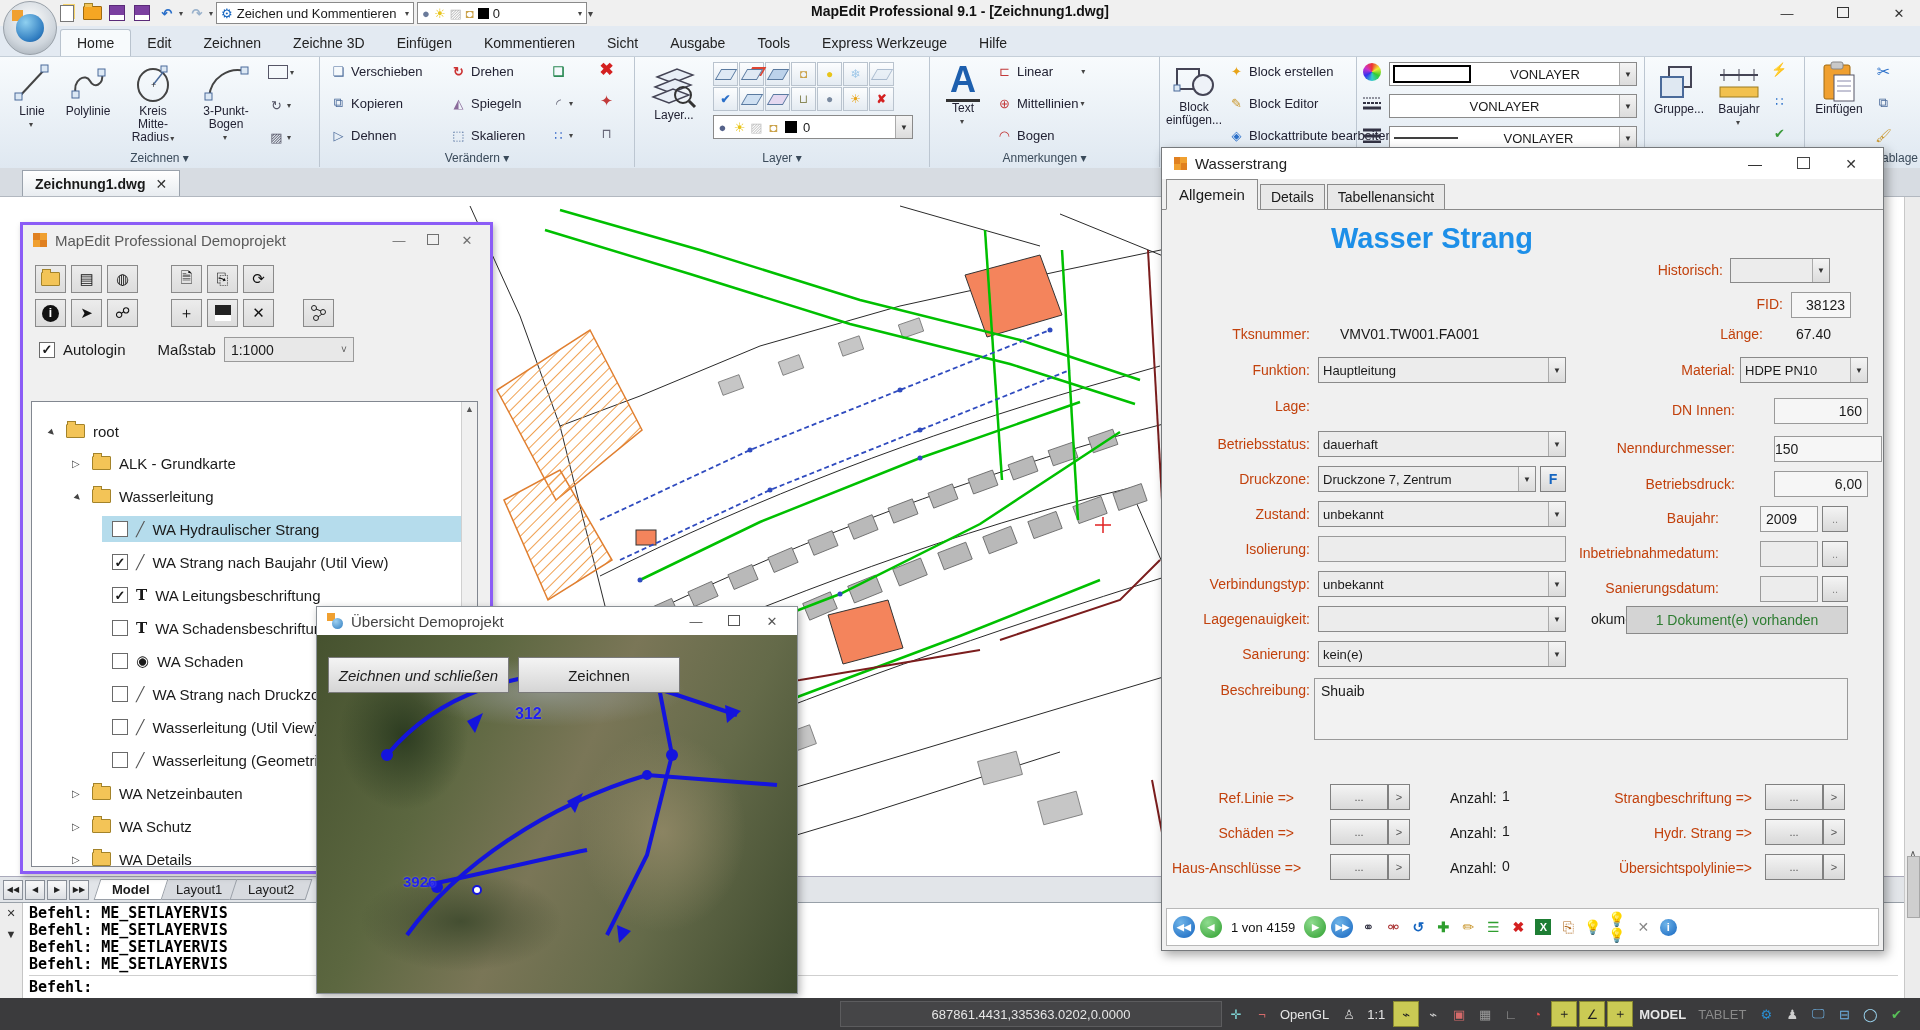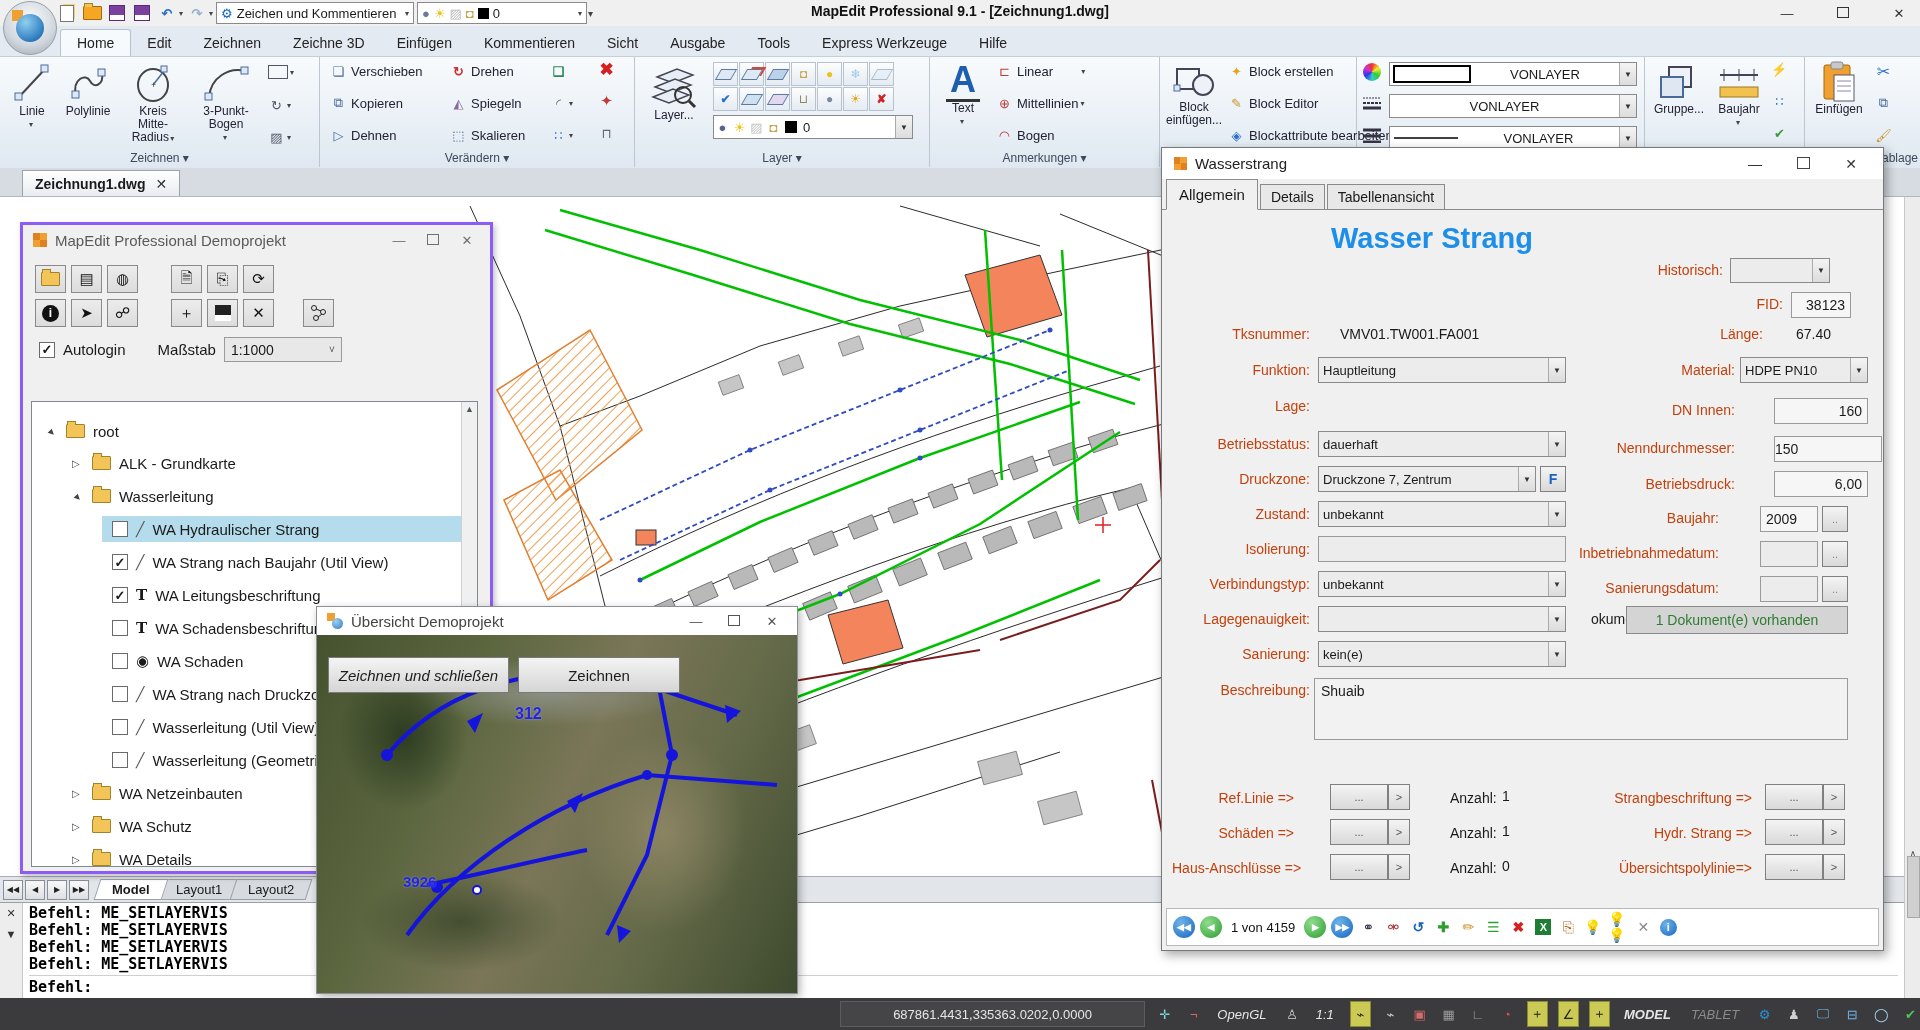--- a/index.html
+++ b/index.html
@@ -64,26 +64,26 @@
         display:flex;align-items:center;justify-content:center;font-size:8px;color:#222;}
   .ltab{padding:2px 14px;font-size:13px;border:1px solid #9aa0a8;background:#d7dadf;transform:skewX(-18deg);margin-left:-6px;}
   .ltab>span{display:inline-block;transform:skewX(18deg);}
   .ltab.active{background:#fff;font-weight:bold;z-index:3;}
   .cmdwin{left:0;top:902px;width:1904px;height:96px;background:#fff;border-top:1px solid #98a0a8;z-index:2;display:flex;}
   .cmdgutter{width:22px;background:#ededed;border-right:1px solid #c5c5c5;display:flex;flex-direction:column;
              align-items:center;padding-top:4px;gap:8px;font-size:11px;color:#333;}
   .cmdtext{flex:1;padding:2px 6px;font-family:"DejaVu Sans Mono",monospace;font-weight:bold;font-size:15px;line-height:17px;color:#000;}
   .cmdprompt{border-top:1px solid #cfcfcf;margin-top:2px;padding-top:3px;}
   
-  .statusbar{left:0;top:998px;width:1920px;height:32px;background:#3b3b3d;z-index:30;display:flex;align-items:center;color:#e6e6e6;gap:8px;}
+  .statusbar{left:0;top:998px;width:1920px;height:32px;background:#3b3b3d;z-index:30;display:flex;align-items:center;color:#e6e6e6;}
   .coords{margin-left:840px;width:380px;height:24px;border:1px solid #5c5c5e;background:#454547;
           display:flex;align-items:center;justify-content:center;font-size:13px;}
   .sic{width:24px;height:24px;display:flex;align-items:center;justify-content:center;font-size:13px;margin-left:2px;}
   .sic.on{background:#caca54;color:#222;border:1px solid #8a8a30;}
-  .sictext{font-size:13px;margin:0 6px;font-style:italic;}
+  .sictext{font-size:13px;margin:0 6px;}
   
   .w-btn{background:linear-gradient(#f4f4f4,#d9d9d9);border:1px solid #808080;display:flex;align-items:center;
          justify-content:center;font-size:14px;color:#111;box-sizing:border-box;}
   .sunken{background:#f6f6f6;border:1px solid #9a9a9a;box-sizing:border-box;font-size:14px;display:flex;align-items:center;}
   .cb{width:16px;height:16px;background:#fff;border:1px solid #6a6a6a;display:inline-flex;align-items:center;
       justify-content:center;font-size:13px;font-weight:bold;box-sizing:border-box;}
   
   .palette{left:20px;top:222px;width:467px;height:646px;background:#f0f0f0;border:3px solid #8b5cf6;
            box-shadow:2px 3px 6px rgba(0,0,0,.25);z-index:3;}
   .pal-title{position:absolute;left:0;top:0;right:0;height:30px;display:flex;align-items:center;padding:0 10px;gap:8px;}
@@ -700,21 +700,21 @@
           <circle cx="6" cy="14" r="2.5" fill="none" stroke="#222"></circle>
           <line x1="6" y1="5" x2="11" y2="7" stroke="#222"></line>
           <line x1="12" y1="10" x2="8" y2="13" stroke="#222"></line>
         </svg>
       </div>
 
     <div class="abs" style="left:16px;top:112px;display:flex;align-items:center;gap:8px;">
       <span class="cb">✓</span>
       <span style="font-size:15px;">Autologin</span>
       <span style="font-size:15px;margin-left:24px;">Maßstab</span>
-      <div class="sunken" style="width:118px;height:25px;padding:0 6px;background:#e8e8e8;">
+      <div class="sunken" style="width:130px;height:25px;padding:0 6px;background:#e8e8e8;">
         <span style="flex:1;">1:1000</span>
           <span style="font-size:10px;color:#555;">˅</span>
       </div>
     </div>
 
 
     <div class="treebox">
       <div class="hl" style="top:114px;width:370px;"></div>
       <div class="trow" style="left:14px;top:16px;">
         <span class="exp open">▼</span>

